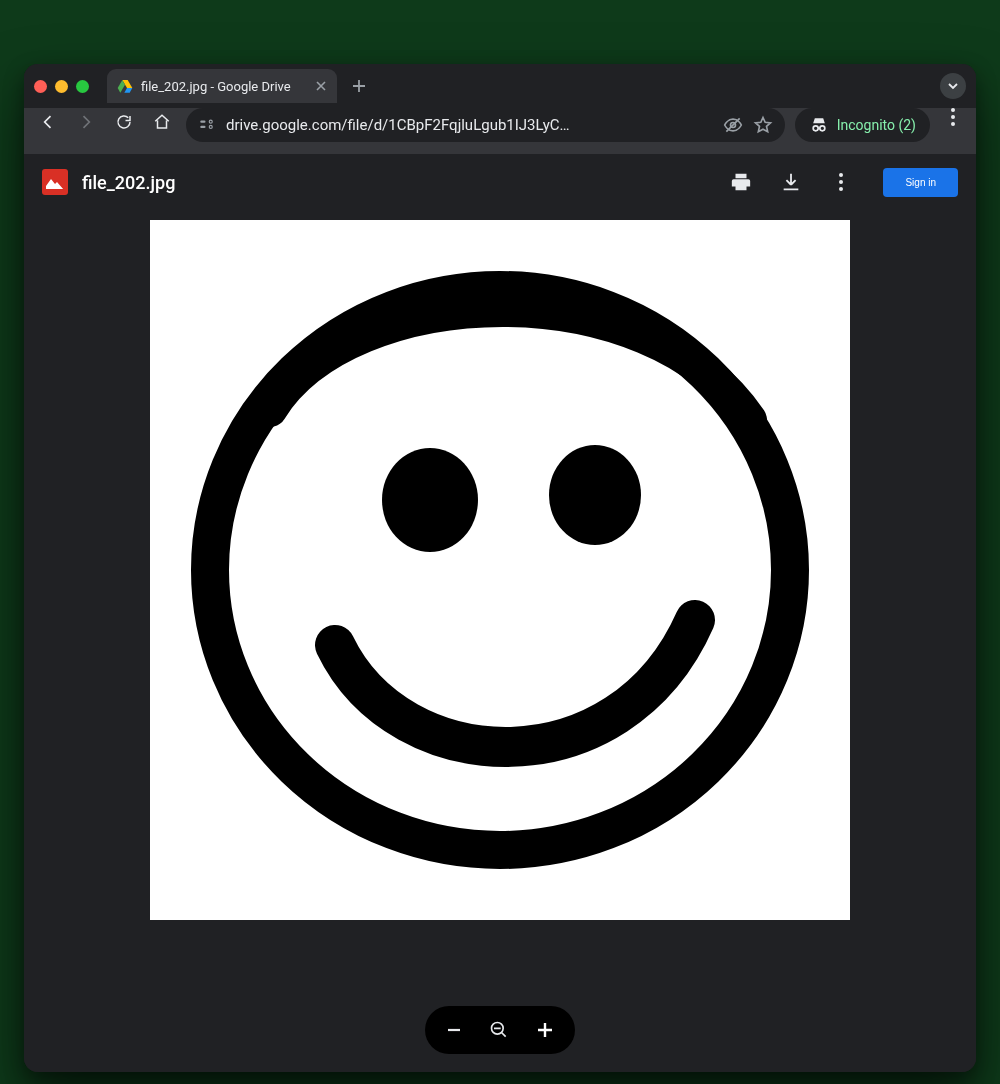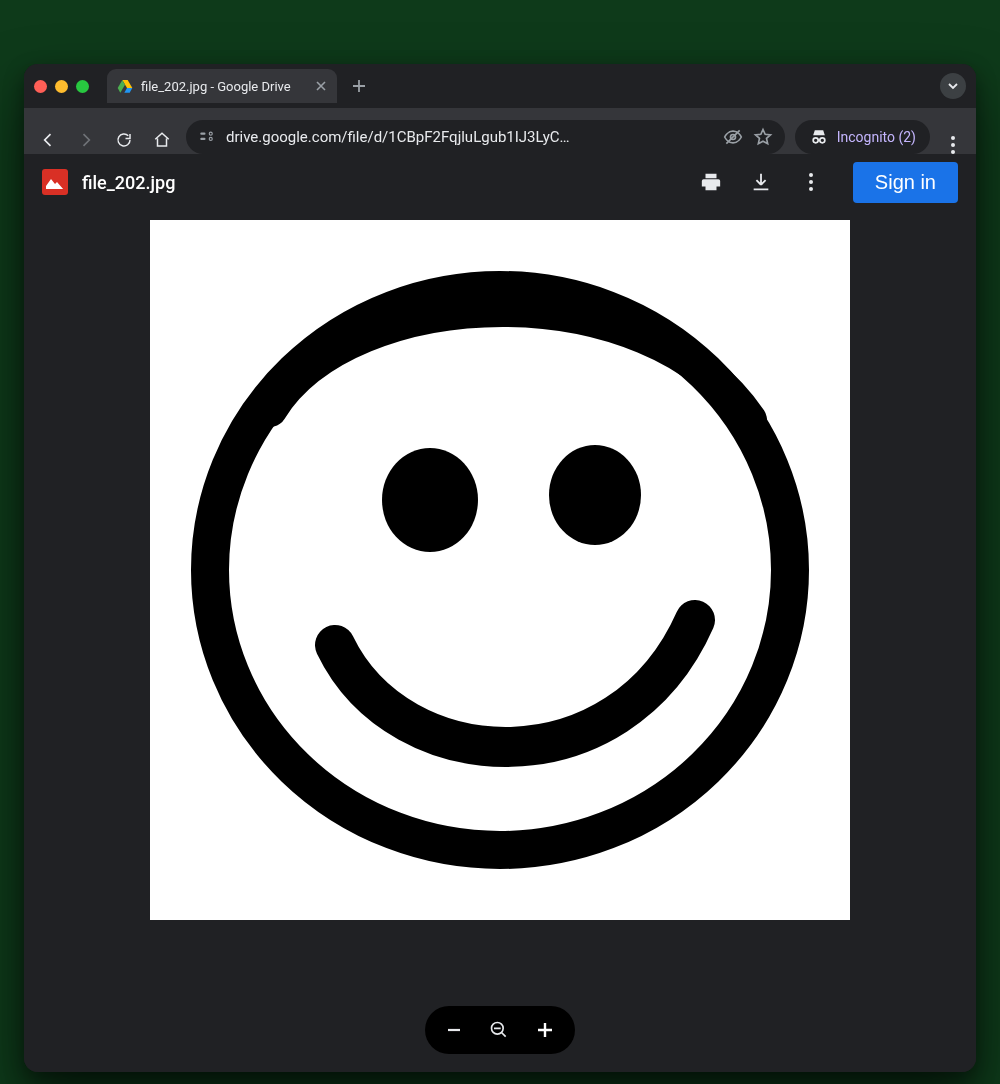--- a/index.html
+++ b/index.html
@@ -48,21 +48,21 @@
   .tabstrip-spacer { flex:1; }
   .tabstrip-chevron {
     width:26px; height:26px; border-radius:50%; background:#3c4043;
     display:flex; align-items:center; justify-content:center; color:#e8eaed;
   }
   
   .toolbar {
     height: 46px;
     background: #35363a;
     display: flex;
-    align-items: flex-end;
+    align-items: flex-start;
     padding: 0 10px;
     gap: 10px;
   }
   .tb-icon { width:28px; height:28px; display:flex; align-items:center; justify-content:center; color:#9aa0a6; border-radius:50%; }
   .tb-icon.active { color:#e8eaed; }
   .omnibox {
     flex:1;
     height:34px;
     background:#202124;
     border-radius:17px;
@@ -76,42 +76,42 @@
   }
   .omnibox .url { flex:1; white-space:nowrap; overflow:hidden; text-overflow:ellipsis; color:#e8eaed; }
   .incognito-chip {
     height:34px;
     background:#202124;
     border-radius:17px;
     display:flex;
     align-items:center;
     padding:0 14px;
     gap:8px;
-    color:#c4b5fd;
+    color:#86efac;
     font-size:14px;
   }
   .kebab { width:26px; display:flex; align-items:center; justify-content:center; color:#e8eaed; }
   
   .drive-bar {
     height:56px;
     background:#202124;
     display:flex;
     align-items:center;
     padding:12px 18px;
     gap:14px;
   }
   .file-thumb {
     width:26px; height:26px; background:#d93025; border-radius:3px;
     display:flex; align-items:center; justify-content:center;
   }
   .file-name { color:#fff; font-size:18px; font-weight:500; flex:1; }
   .drive-action { width:36px; height:36px; display:flex; align-items:center; justify-content:center; color:#e8eaed; border-radius:50%; }
   .signin-btn {
     background:#1a73e8; color:#fff; border:none; border-radius:4px;
-    padding:9px 22px; font-size:20px; font-weight:500; margin-left:10px;
+    padding:9px 22px; font-size:10px; font-weight:500; margin-left:10px;
   }
   
   .viewer {
     flex:1;
     background:#202124;
     display:flex;
     align-items:flex-start;
     justify-content:center;
     padding:10px 0 40px 0;
     position:relative;

